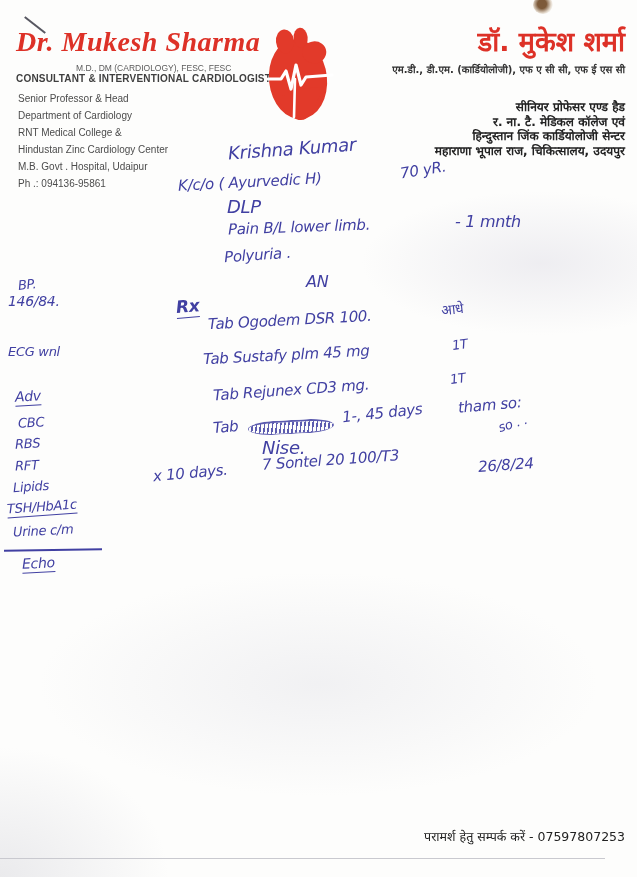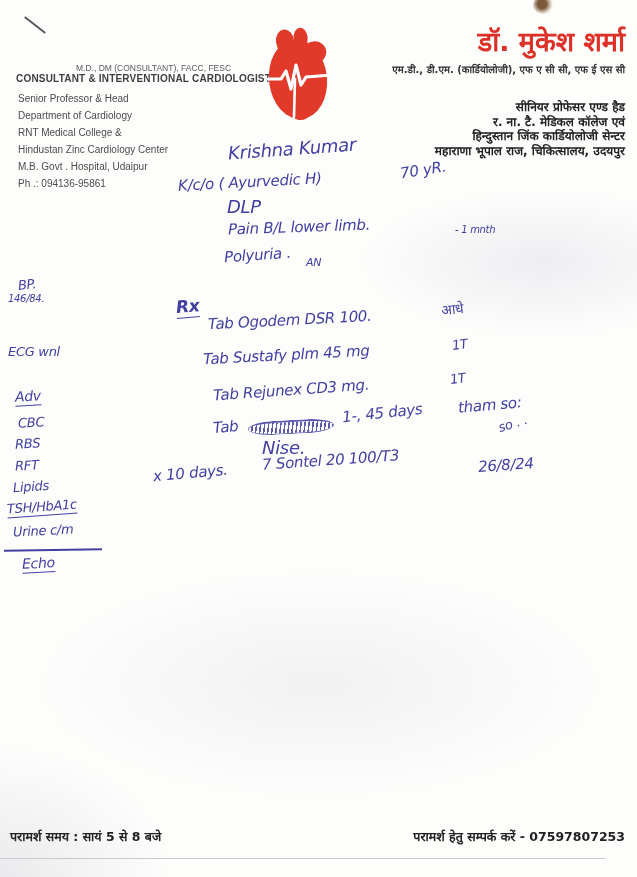--- a/index.html
+++ b/index.html
@@ -35,36 +35,37 @@
     background:repeating-linear-gradient(100deg,#4140a2 0 1.5px,transparent 1.5px 4px);
     border-top:2px solid #4140a2; border-bottom:1px solid #4140a2; border-radius:40%/60%;
     transform:rotate(-3deg); opacity:.85;
   }
   
   .advice-box{left:9px; top:719px; width:616px; height:54px; border:2px solid #1c1c1c;
     text-align:center; color:#111; font-weight:bold; font-size:15px; line-height:23px; padding-top:5px;}
   .address-box{left:71px; top:788px; width:498px; height:26px; border:2px solid #c8261f;
     text-align:center; color:#d62b22; font-weight:bold; font-size:13.5px; line-height:26px;}
   .footer-left{left:10px; top:828px; font-size:12.5px; font-weight:bold; color:#222;}
-  .footer-right{right:12px; top:828px; font-size:12.5px; font-weight:bold; color:#222;}
+  .footer-right{right:12px; top:828px; font-size:12.5px; font-weight:normal; color:#222;}
   .bottom-rule{left:0; top:858px; width:605px; height:1px; background:#c9c9cf;}
   .margin-rule{left:4px; top:549px; width:98px; height:2px; background:#4140a2; transform:rotate(-1deg);}
   .stain{left:533px; top:-4px; width:20px; height:18px; border-radius:50%;
     background:radial-gradient(circle at 45% 45%, #7d5a3a 0 30%, #a8876055 60%, transparent 75%);}
   .pen-slash{left:22px; top:24px; width:26px; height:2px; background:#2d2d3a; transform:rotate(38deg); opacity:.8;}
 </style>
 </head>
 <body>
 
 <div class="page">
 
   <div class="abs stain"></div>
   <div class="abs pen-slash"></div>
 
-  <div class="abs cred-en">M.D., DM (CONSULTANT), FACC, FESC</div>
+  <div class="abs doc-name-en">Dr. Mukesh Sharma</div>
+  <div class="abs cred-en">M.D., DM (CARDIOLOGY), FESC, FESC</div>
   <div class="abs title-en">CONSULTANT &amp; INTERVENTIONAL CARDIOLOGIST</div>
   <div class="abs block-en">Senior Professor &amp; Head
 Department of Cardiology
 RNT Medical College &amp;
 Hindustan Zinc Cardiology Center
 M.B. Govt . Hospital, Udaipur
 Ph .: 094136-95861</div>
 
   <div class="abs" style="left:260px; top:27px; width:80px; height:102px;">
     <svg width="80" height="102" viewBox="0 0 80 102">
@@ -85,23 +86,23 @@
   <div class="abs hi block-hi">सीनियर प्रोफेसर एण्ड हैड
 र. ना. टै. मेडिकल कॉलेज एवं
 हिन्दुस्तान जिंक कार्डियोलोजी सेन्टर
 महाराणा भूपाल राज, चिकित्सालय, उदयपुर</div>
 
   <div class="hw" style="left:228px; top:138px; font-size:18px; transform:rotate(-4deg);">Krishna Kumar</div>
   <div class="hw" style="left:400px; top:161px; font-size:15px; transform:rotate(-9deg);">70 yR.</div>
   <div class="hw" style="left:178px; top:173px; font-size:15px; transform:rotate(-3deg);">K/c/o ( Ayurvedic H)</div>
   <div class="hw" style="left:227px; top:196px; font-size:18px;">DLP</div>
   <div class="hw" style="left:228px; top:218px; font-size:15px; transform:rotate(-2deg);">Pain B/L lower limb.</div>
-  <div class="hw" style="left:455px; top:224px; font-size:10px;">- 1 mnth</div>
+  <div class="hw" style="left:455px; top:212px; font-size:16px;">- 1 mnth</div>
   <div class="hw" style="left:224px; top:246px; font-size:15px; transform:rotate(-4deg);">Polyuria .</div>
-  <div class="hw" style="left:306px; top:256px; font-size:11px;">AN</div>
+  <div class="hw" style="left:306px; top:272px; font-size:16px;">AN</div>
 
   <div class="hw u" style="left:176px; top:296px; font-size:17px; font-weight:bold; transform:rotate(-5deg);">Rx</div>
 
   <div class="hw" style="left:208px; top:311px; font-size:15px; transform:rotate(-3deg);">Tab Ogodem DSR 100.</div>
   <div class="hw hi" style="left:441px; top:299px; font-size:14px; font-style:normal; transform:rotate(-6deg);">आधे</div>
 
   <div class="hw" style="left:203px; top:346px; font-size:15px; transform:rotate(-3deg);">Tab Sustafy plm 45 mg</div>
   <div class="hw" style="left:452px; top:337px; font-size:13px; transform:rotate(-8deg);">1T</div>
 
   <div class="hw" style="left:213px; top:381px; font-size:15px; transform:rotate(-4deg);">Tab Rejunex CD3 mg.</div>
@@ -112,31 +113,30 @@
   <div class="hw" style="left:342px; top:404px; font-size:15px; transform:rotate(-6deg);">1-, 45 days</div>
   <div class="hw" style="left:458px; top:396px; font-size:15px; transform:rotate(-5deg);">tham so:</div>
   <div class="hw" style="left:262px; top:437px; font-size:18px;">Nise.</div>
   <div class="hw" style="left:498px; top:416px; font-size:13px; transform:rotate(-18deg);">so . .</div>
 
   <div class="hw" style="left:153px; top:464px; font-size:15px; transform:rotate(-5deg);">x 10 days.</div>
   <div class="hw" style="left:262px; top:451px; font-size:15px; transform:rotate(-4deg);">7 Sontel 20 100/T3</div>
   <div class="hw" style="left:478px; top:456px; font-size:15px; transform:rotate(-4deg);">26/8/24</div>
 
   <div class="hw" style="left:18px; top:277px; font-size:13px; transform:rotate(-6deg);">BP.</div>
-  <div class="hw" style="left:8px; top:293px; font-size:10px;">146/84.</div>
+  <div class="hw" style="left:8px; top:293px; font-size:14px;">146/84.</div>
   <div class="hw" style="left:8px; top:344px; font-size:13px;">ECG wnl</div>
   <div class="hw u" style="left:15px; top:388px; font-size:14px; transform:rotate(-3deg);">Adv</div>
   <div class="hw" style="left:18px; top:415px; font-size:13px; transform:rotate(-3deg);">CBC</div>
   <div class="hw" style="left:15px; top:436px; font-size:13px; transform:rotate(-3deg);">RBS</div>
   <div class="hw" style="left:15px; top:458px; font-size:13px; transform:rotate(-3deg);">RFT</div>
   <div class="hw" style="left:13px; top:479px; font-size:13px; transform:rotate(-4deg);">Lipids</div>
   <div class="hw u" style="left:7px; top:499px; font-size:13px; transform:rotate(-4deg);">TSH/HbA1c</div>
   <div class="hw" style="left:13px; top:523px; font-size:13px; transform:rotate(-3deg);">Urine c/m</div>
   <div class="abs margin-rule"></div>
   <div class="hw u" style="left:22px; top:555px; font-size:14px; transform:rotate(-3deg);">Echo</div>
 
 
 
-  <div class="abs hi footer-left">परामर्श समय : सायं 5 से 8 बजे</div>
   <div class="abs hi footer-right">परामर्श हेतु सम्पर्क करें - 07597807253</div>
   <div class="abs bottom-rule"></div>
 
 </div>
 
 </body></html>

